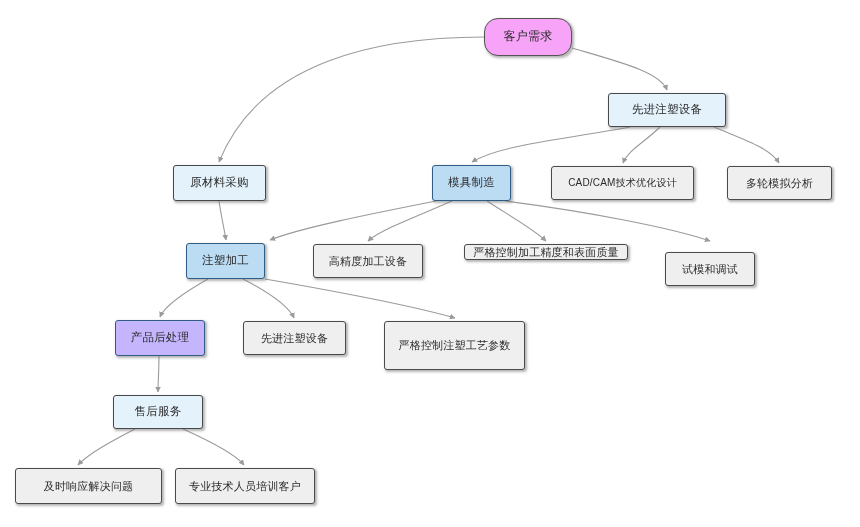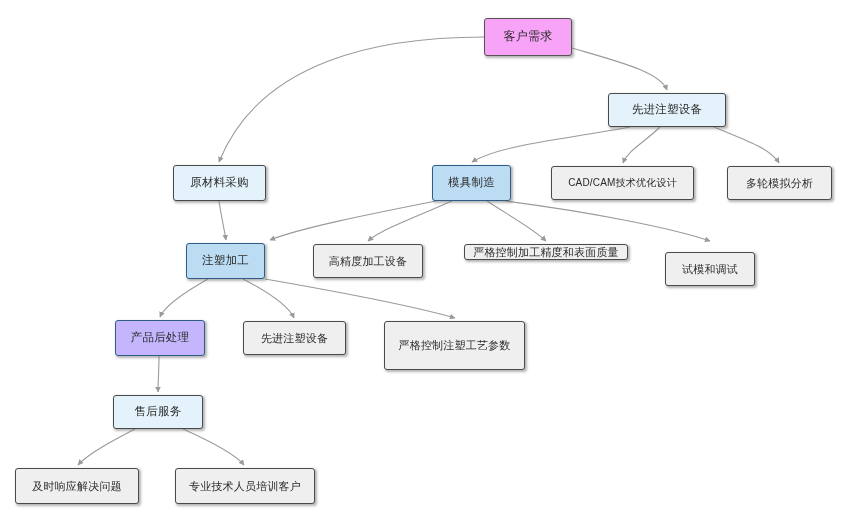--- a/index.html
+++ b/index.html
@@ -55,21 +55,21 @@
         <path d="M 208,279 C 185,292 165,305 160,317" fill="none" stroke="#9a9a9a" stroke-width="1.1" marker-end="url(#arrow)"></path>
         <path d="M 243,279 C 268,292 288,305 294,318" fill="none" stroke="#9a9a9a" stroke-width="1.1" marker-end="url(#arrow)"></path>
         <path d="M 265,279 C 340,292 420,308 455,318" fill="none" stroke="#9a9a9a" stroke-width="1.1" marker-end="url(#arrow)"></path>
         <path d="M 159,356 C 159,370 158,382 158,392" fill="none" stroke="#9a9a9a" stroke-width="1.1" marker-end="url(#arrow)"></path>
         <path d="M 135,429 C 110,442 88,454 78,465" fill="none" stroke="#9a9a9a" stroke-width="1.1" marker-end="url(#arrow)"></path>
         <path d="M 183,429 C 212,442 236,455 244,465" fill="none" stroke="#9a9a9a" stroke-width="1.1" marker-end="url(#arrow)"></path>
       </g>
   </svg>
 
   <div id="nodes">
-      <div class="node fill-root" style="left: 484px; top: 18px; width: 88px; height: 38px; font-size: 12px;">
+      <div class="node fill-root" style="left: 484px; top: 18px; width: 88px; height: 38px; font-size: 12px; border-radius: 14px;">
         <span>客户需求</span>
       </div>
       <div class="node fill-pale" style="left: 608px; top: 93px; width: 118px; height: 34px; font-size: 11.5px;">
         <span>先进注塑设备</span>
       </div>
       <div class="node fill-pale" style="left: 173px; top: 165px; width: 93px; height: 36px; font-size: 11.5px;">
         <span>原材料采购</span>
       </div>
       <div class="node fill-blue" style="left: 432px; top: 165px; width: 79px; height: 36px; font-size: 11.5px;">
         <span>模具制造</span>
@@ -97,21 +97,21 @@
       </div>
       <div class="node fill-gray" style="left: 243px; top: 321px; width: 103px; height: 34px; font-size: 11px;">
         <span>先进注塑设备</span>
       </div>
       <div class="node fill-gray" style="left: 384px; top: 321px; width: 141px; height: 49px; font-size: 11px;">
         <span>严格控制注塑工艺参数</span>
       </div>
       <div class="node fill-pale" style="left: 113px; top: 395px; width: 90px; height: 34px; font-size: 11.5px;">
         <span>售后服务</span>
       </div>
-      <div class="node fill-gray" style="left: 15px; top: 468px; width: 124px; height: 36px; font-size: 11px;">
+      <div class="node fill-gray" style="left: 15px; top: 468px; width: 147px; height: 36px; font-size: 11px;">
         <span>及时响应解决问题</span>
       </div>
       <div class="node fill-gray" style="left: 175px; top: 468px; width: 140px; height: 36px; font-size: 11px;">
         <span>专业技术人员培训客户</span>
       </div>
     </div>
 
 </div>
 
 </body></html>

